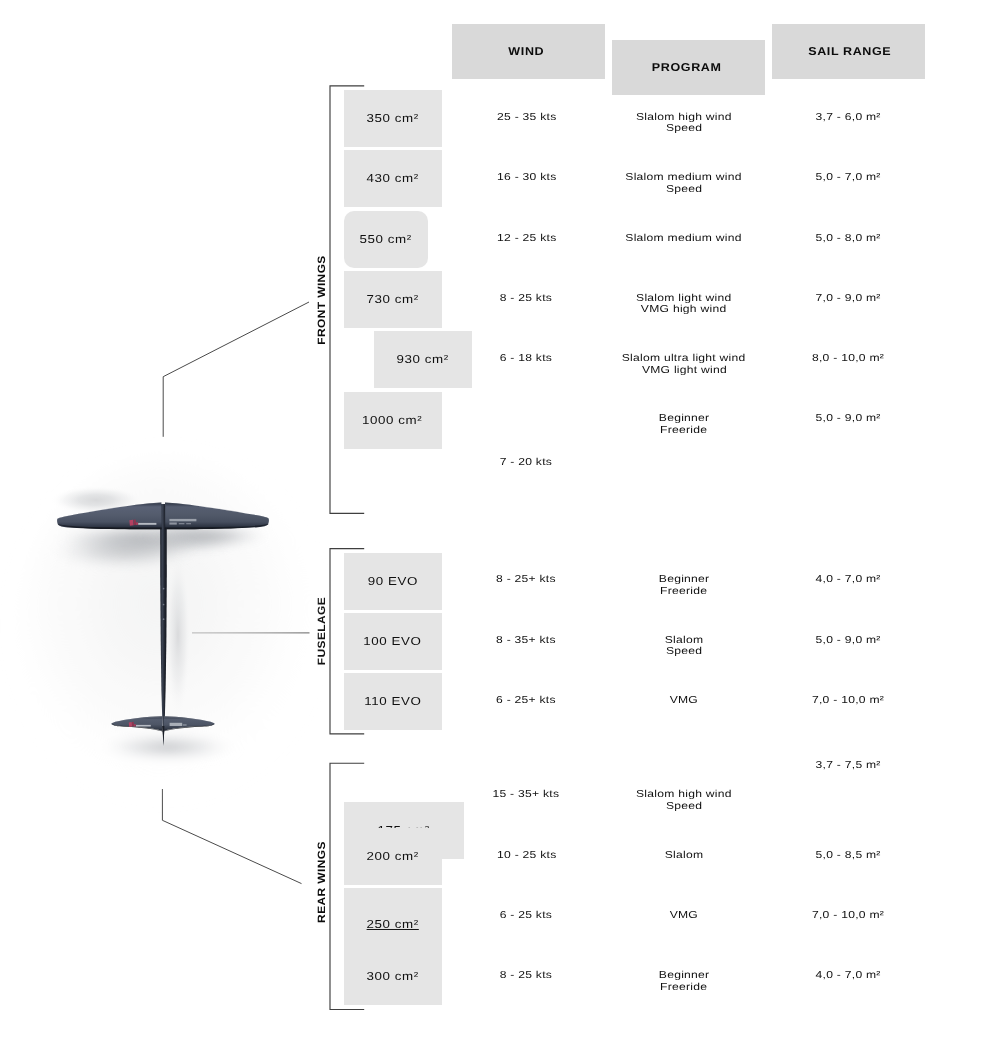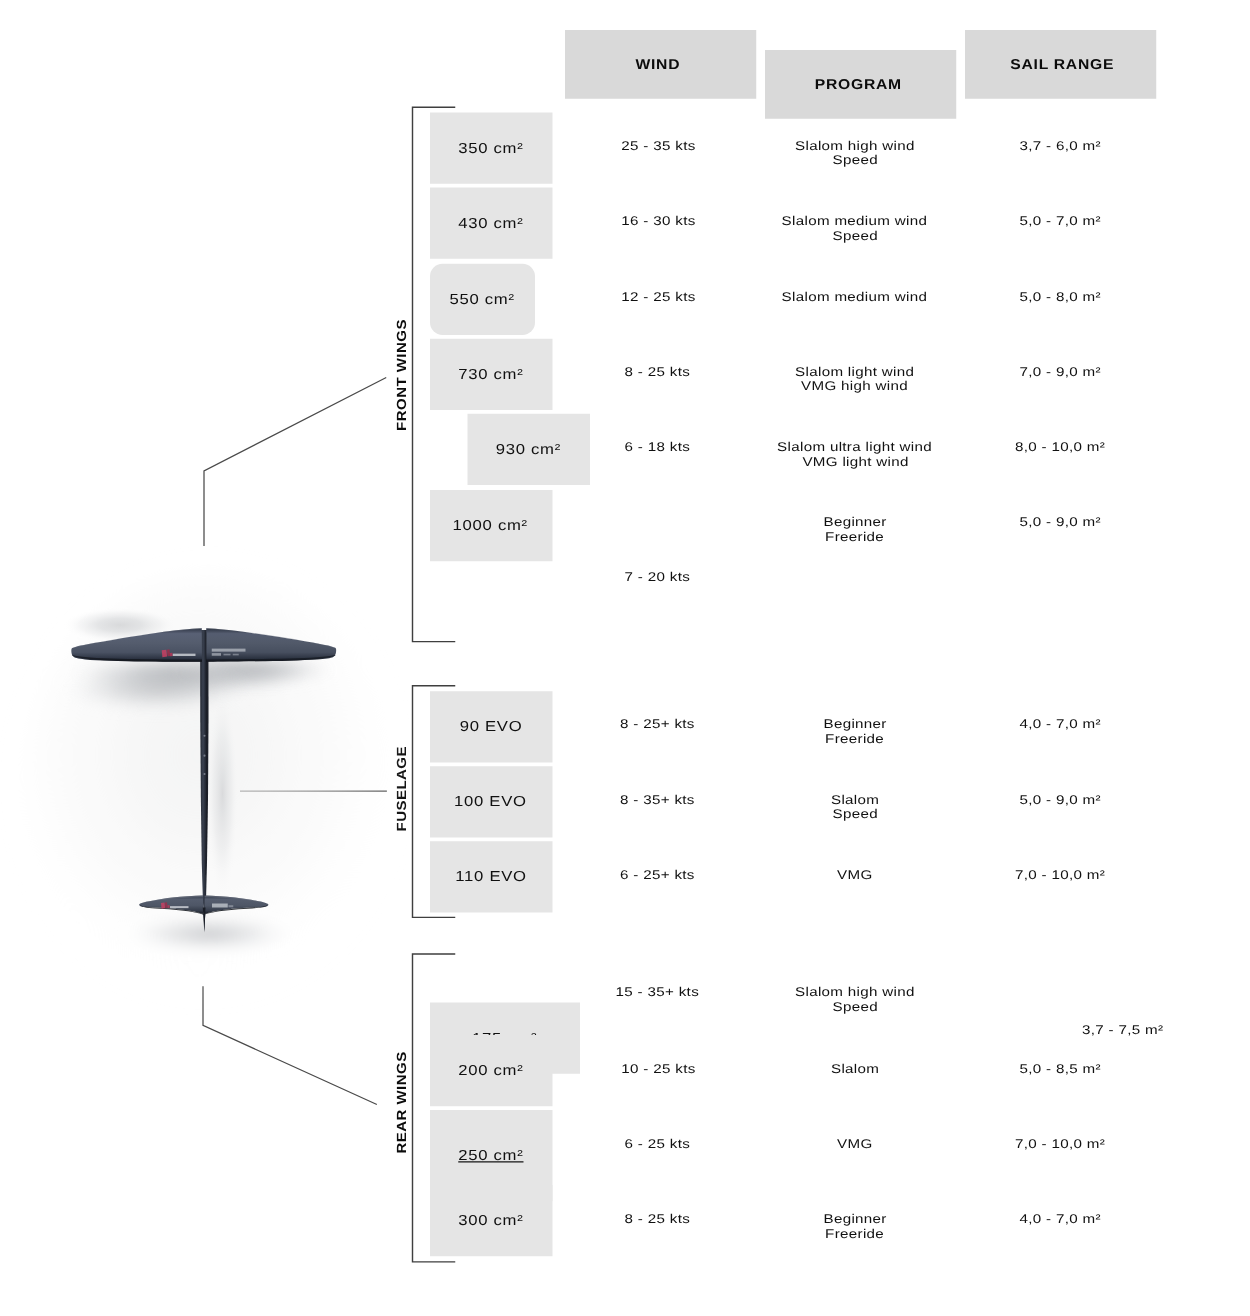--- a/index.html
+++ b/index.html
@@ -163,21 +163,21 @@
     <div class="size-box" style="left: 343.5px; top: 767.5px; width: 120px; height: 57px; margin-top: 34px;">
       <span class="lbl">175 cm²</span>
     </div>
     <div class="cell" style="left: 449.8px; top: 789.4px; width: 153px;">
       <div>15 - 35+ kts</div>
     </div>
     <div class="cell" style="left: 607.5px; top: 789.4px; width: 153px;">
       <div>Slalom high wind</div>
       <div>Speed</div>
     </div>
-    <div class="cell" style="left: 771.8px; top: 819px; width: 153px; align-items: flex-end;">
+    <div class="cell" style="left: 771.8px; top: 760px; width: 153px;">
       <div>3,7 - 7,5 m²</div>
     </div>
     <div class="size-box" style="left: 343.5px; top: 827.8px; width: 98px; height: 57px;">
       <span class="lbl">200 cm²</span>
     </div>
     <div class="cell" style="left: 449.8px; top: 849.7px; width: 153px;">
       <div>10 - 25 kts</div>
     </div>
     <div class="cell" style="left: 607.5px; top: 849.7px; width: 153px;">
       <div>Slalom</div>

